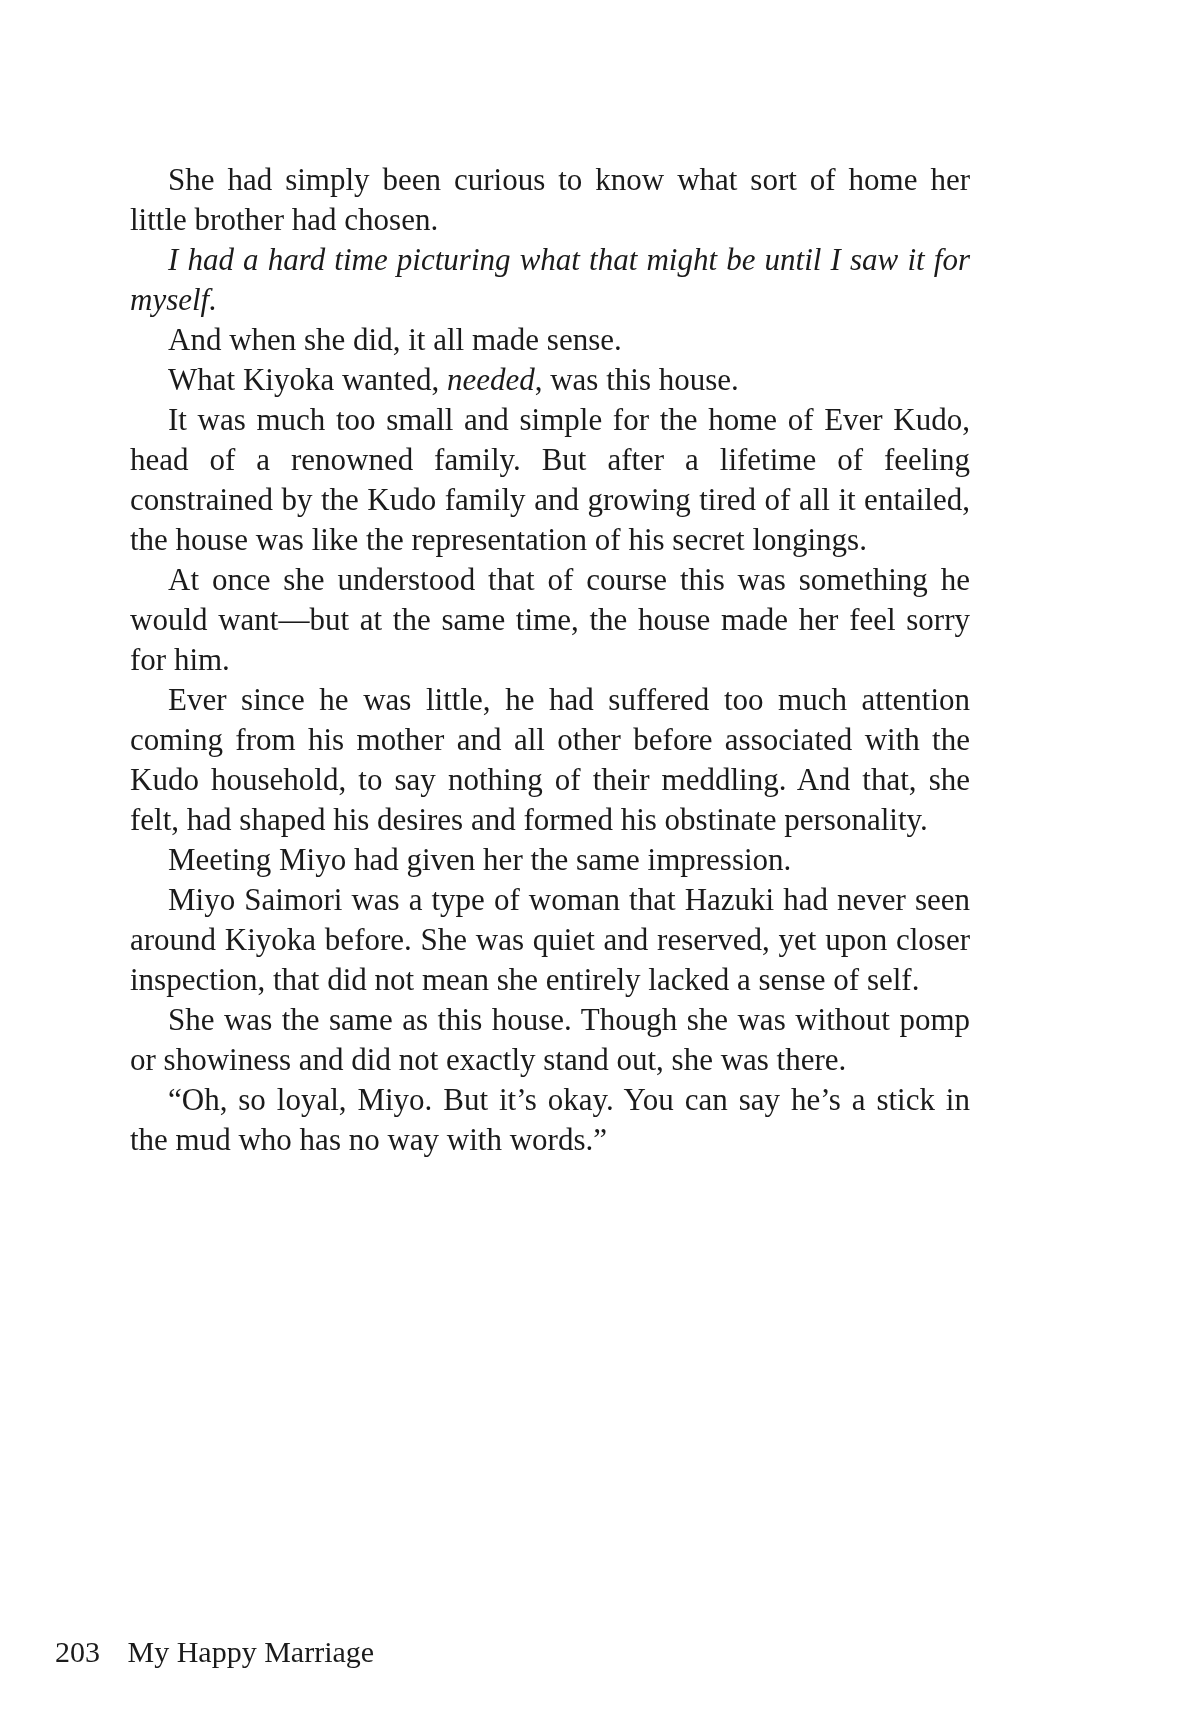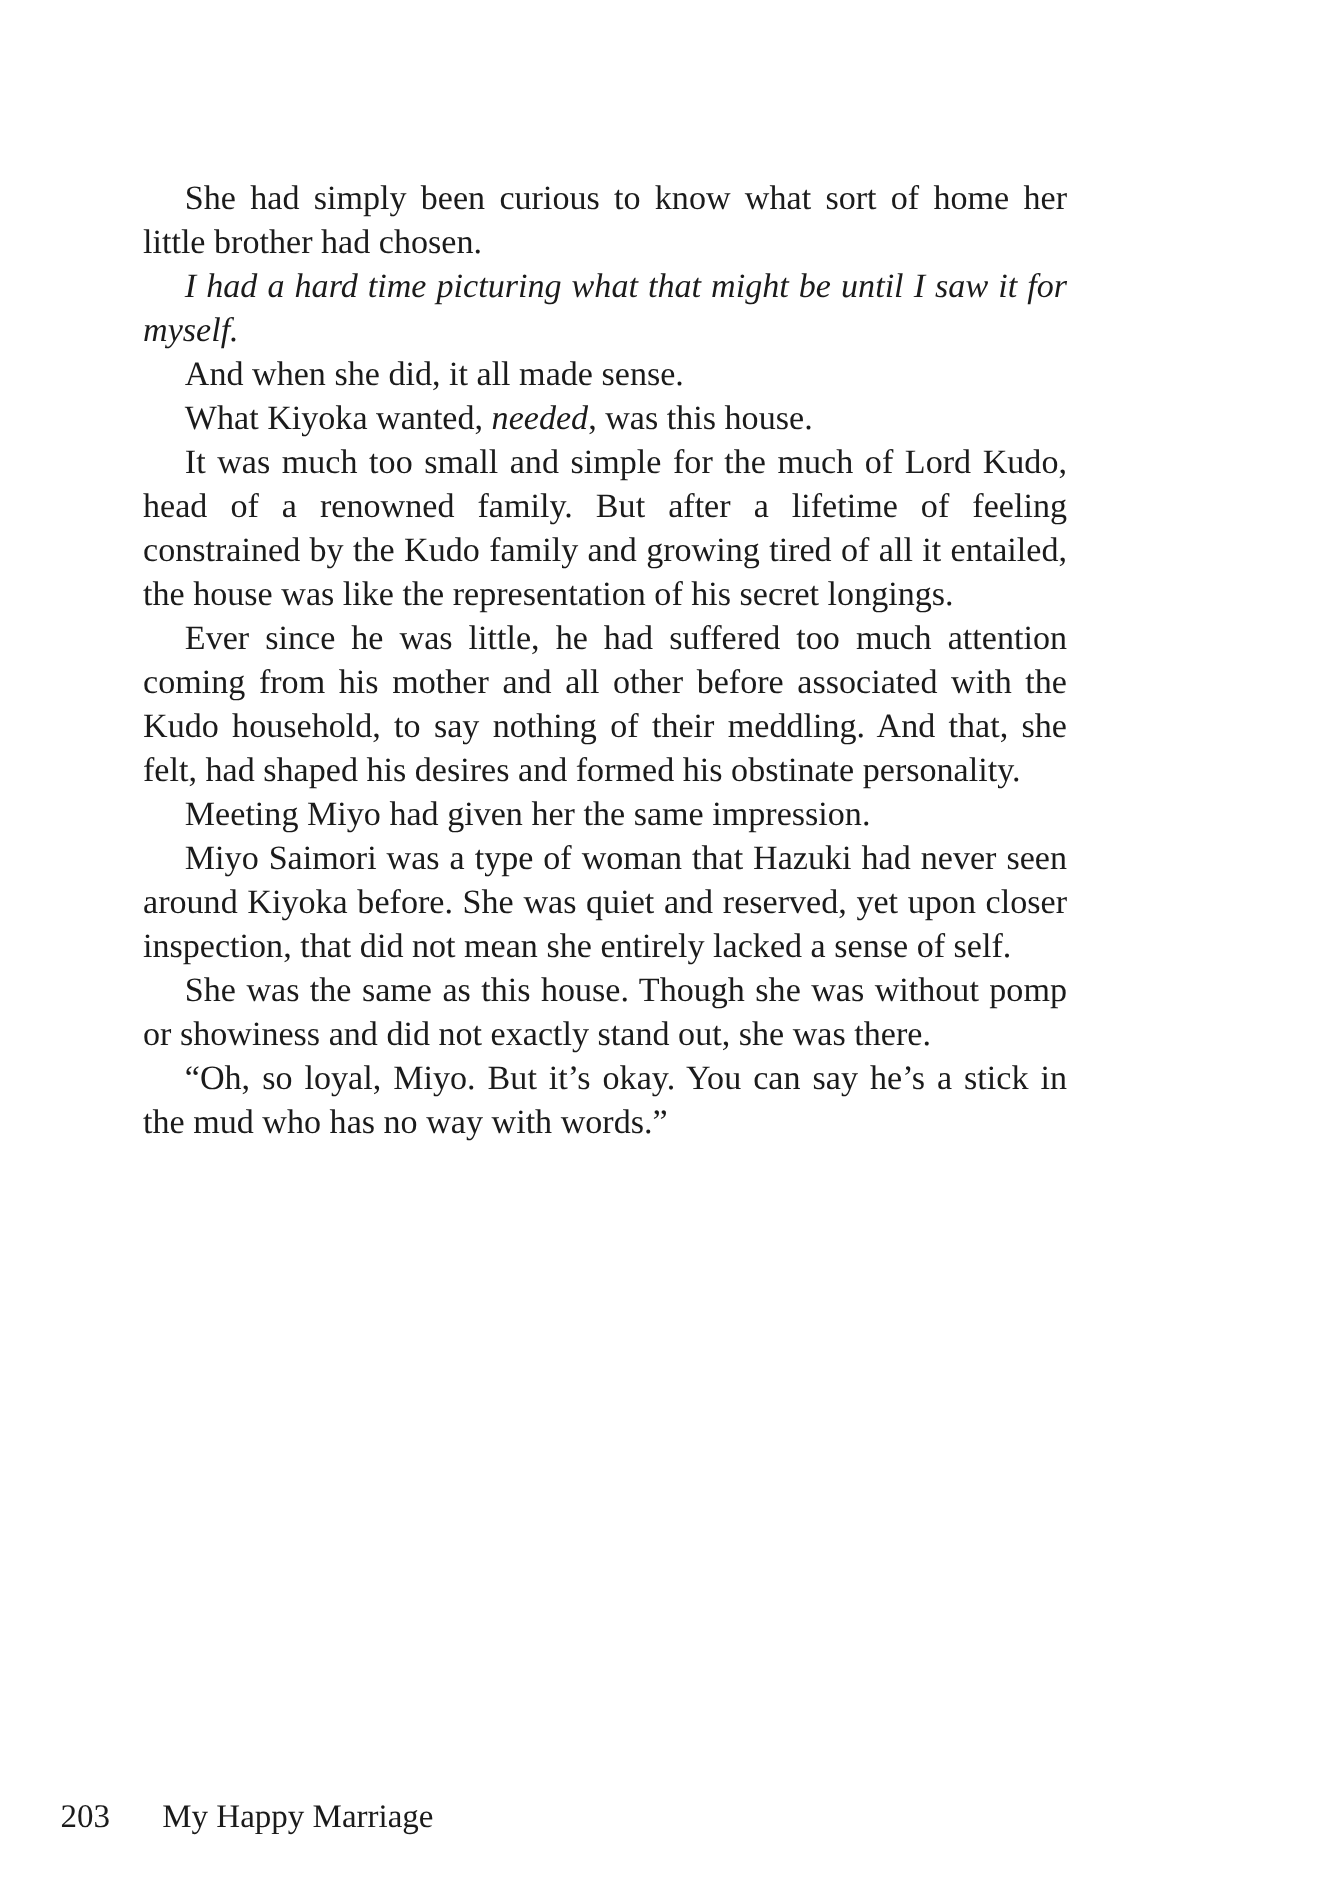--- a/index.html
+++ b/index.html
@@ -41,33 +41,34 @@
     width: 1000px;
     font-size: 30px;
     line-height: 36px;
     color: #1b1b1b;
   }
   .footer .page-number {
     display: inline-block;
   }
   .footer .running-title {
     display: inline-block;
-    margin-left: 40px;
+    margin-left: 20px;
   }
 </style>
 </head>
 <body>
 
 <div class="page">
   <div class="text-block">
       <p><span>She had simply been curious to know what sort of home her little brother had chosen.</span></p>
       <p><span class="run-italic">I had a hard time picturing what that might be until I saw it for myself.</span></p>
       <p><span>And when she did, it all made sense.</span></p>
       <p><span>What Kiyoka wanted, </span><span class="run-italic">needed</span><span>, was this house.</span></p>
-      <p><span>It was much too small and simple for the much of Lord Kudo, head of a renowned family. But after a lifetime of feeling constrained by the Kudo family and growing tired of all it entailed, the house was like the representation of his secret longings.</span></p>
+      <p><span>It was much too small and simple for the home of Ever Kudo, head of a renowned family. But after a lifetime of feeling constrained by the Kudo family and growing tired of all it entailed, the house was like the representation of his secret longings.</span></p>
+      <p><span>At once she understood that of course this was something he would want—but at the same time, the house made her feel sorry for him.</span></p>
       <p><span>Ever since he was little, he had suffered too much attention coming from his mother and all other before associated with the Kudo household, to say nothing of their meddling. And that, she felt, had shaped his desires and formed his obstinate personality.</span></p>
       <p><span>Meeting Miyo had given her the same impression.</span></p>
       <p><span>Miyo Saimori was a type of woman that Hazuki had never seen around Kiyoka before. She was quiet and reserved, yet upon closer inspection, that did not mean she entirely lacked a sense of self.</span></p>
       <p><span>She was the same as this house. Though she was without pomp or showiness and did not exactly stand out, she was there.</span></p>
       <p><span>“Oh, so loyal, Miyo. But it’s okay. You can say he’s a stick in the mud who has no way with words.”</span></p>
     </div>
   <div class="footer">
     <span class="page-number">203</span>
     <span class="running-title">My Happy Marriage</span>
   </div>

